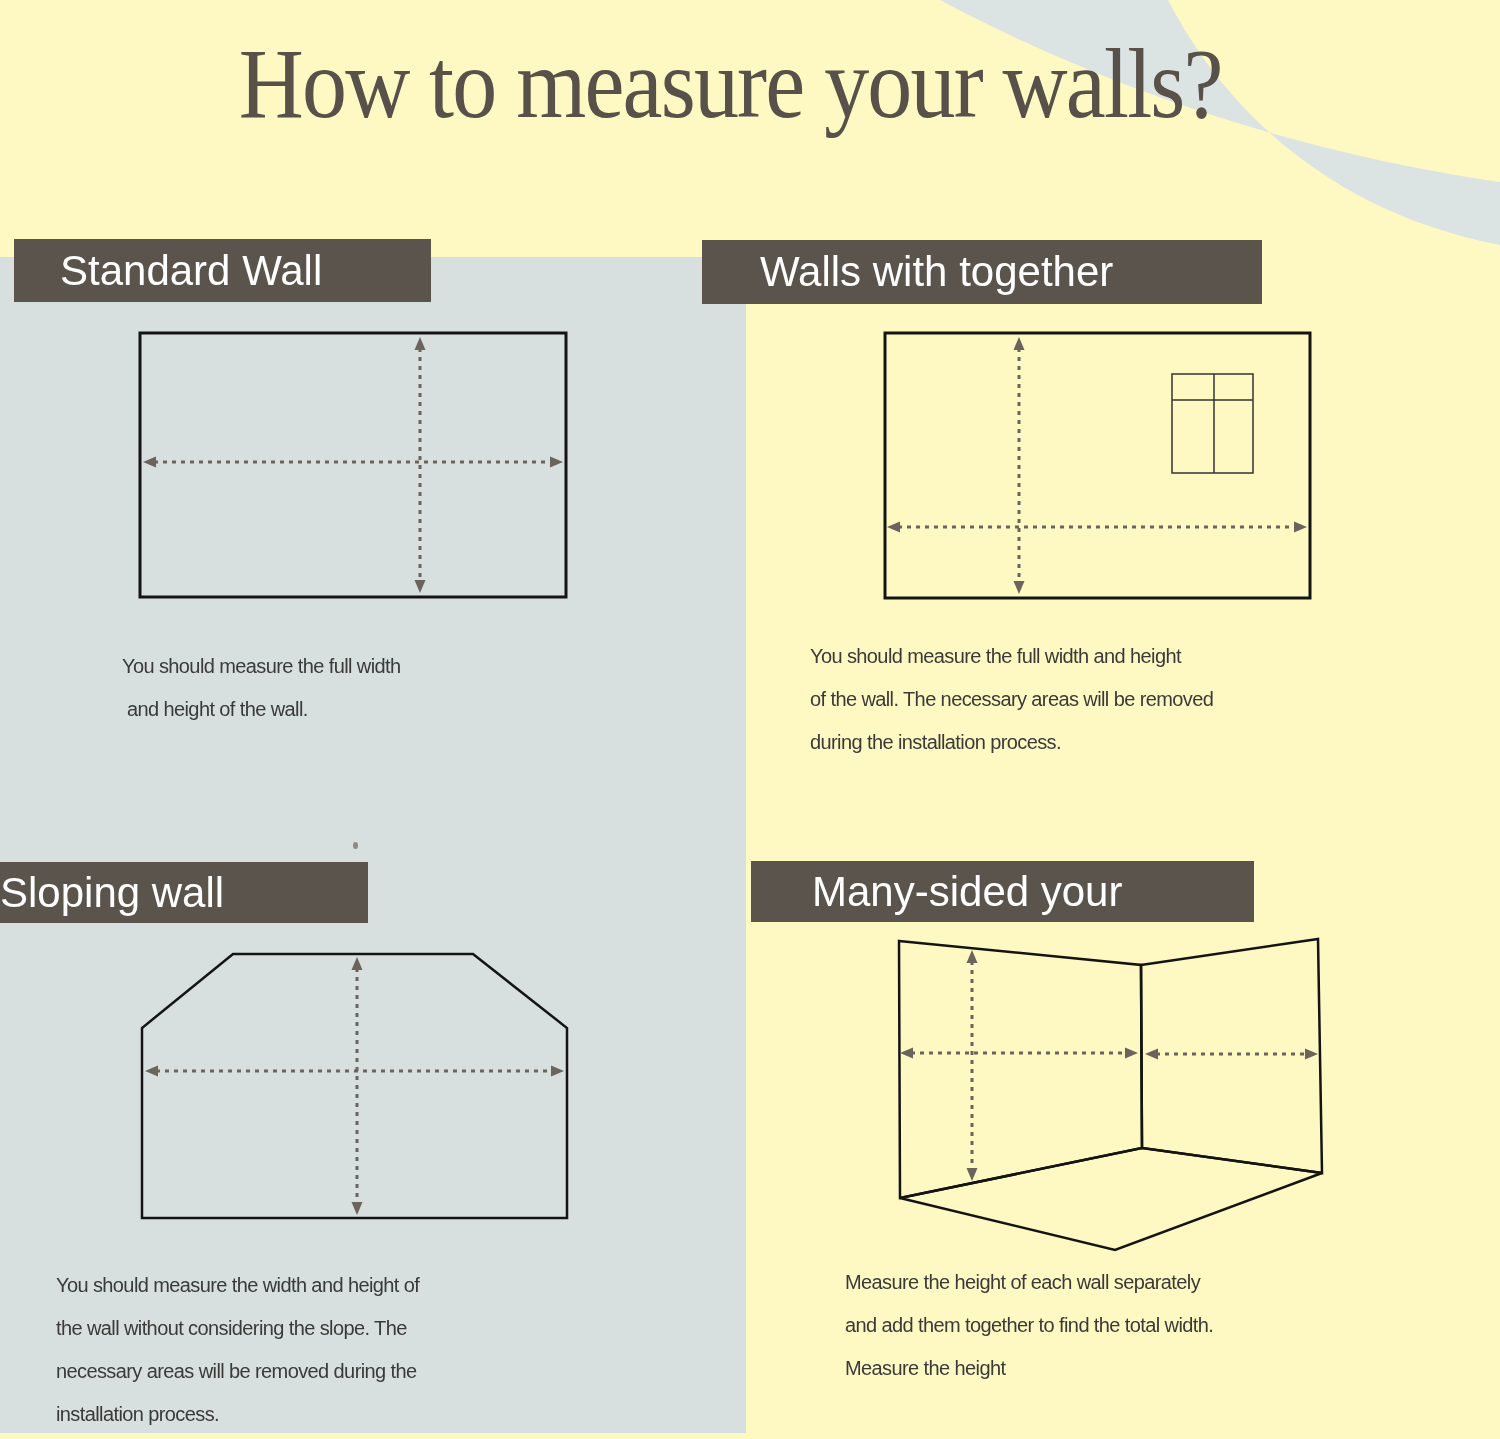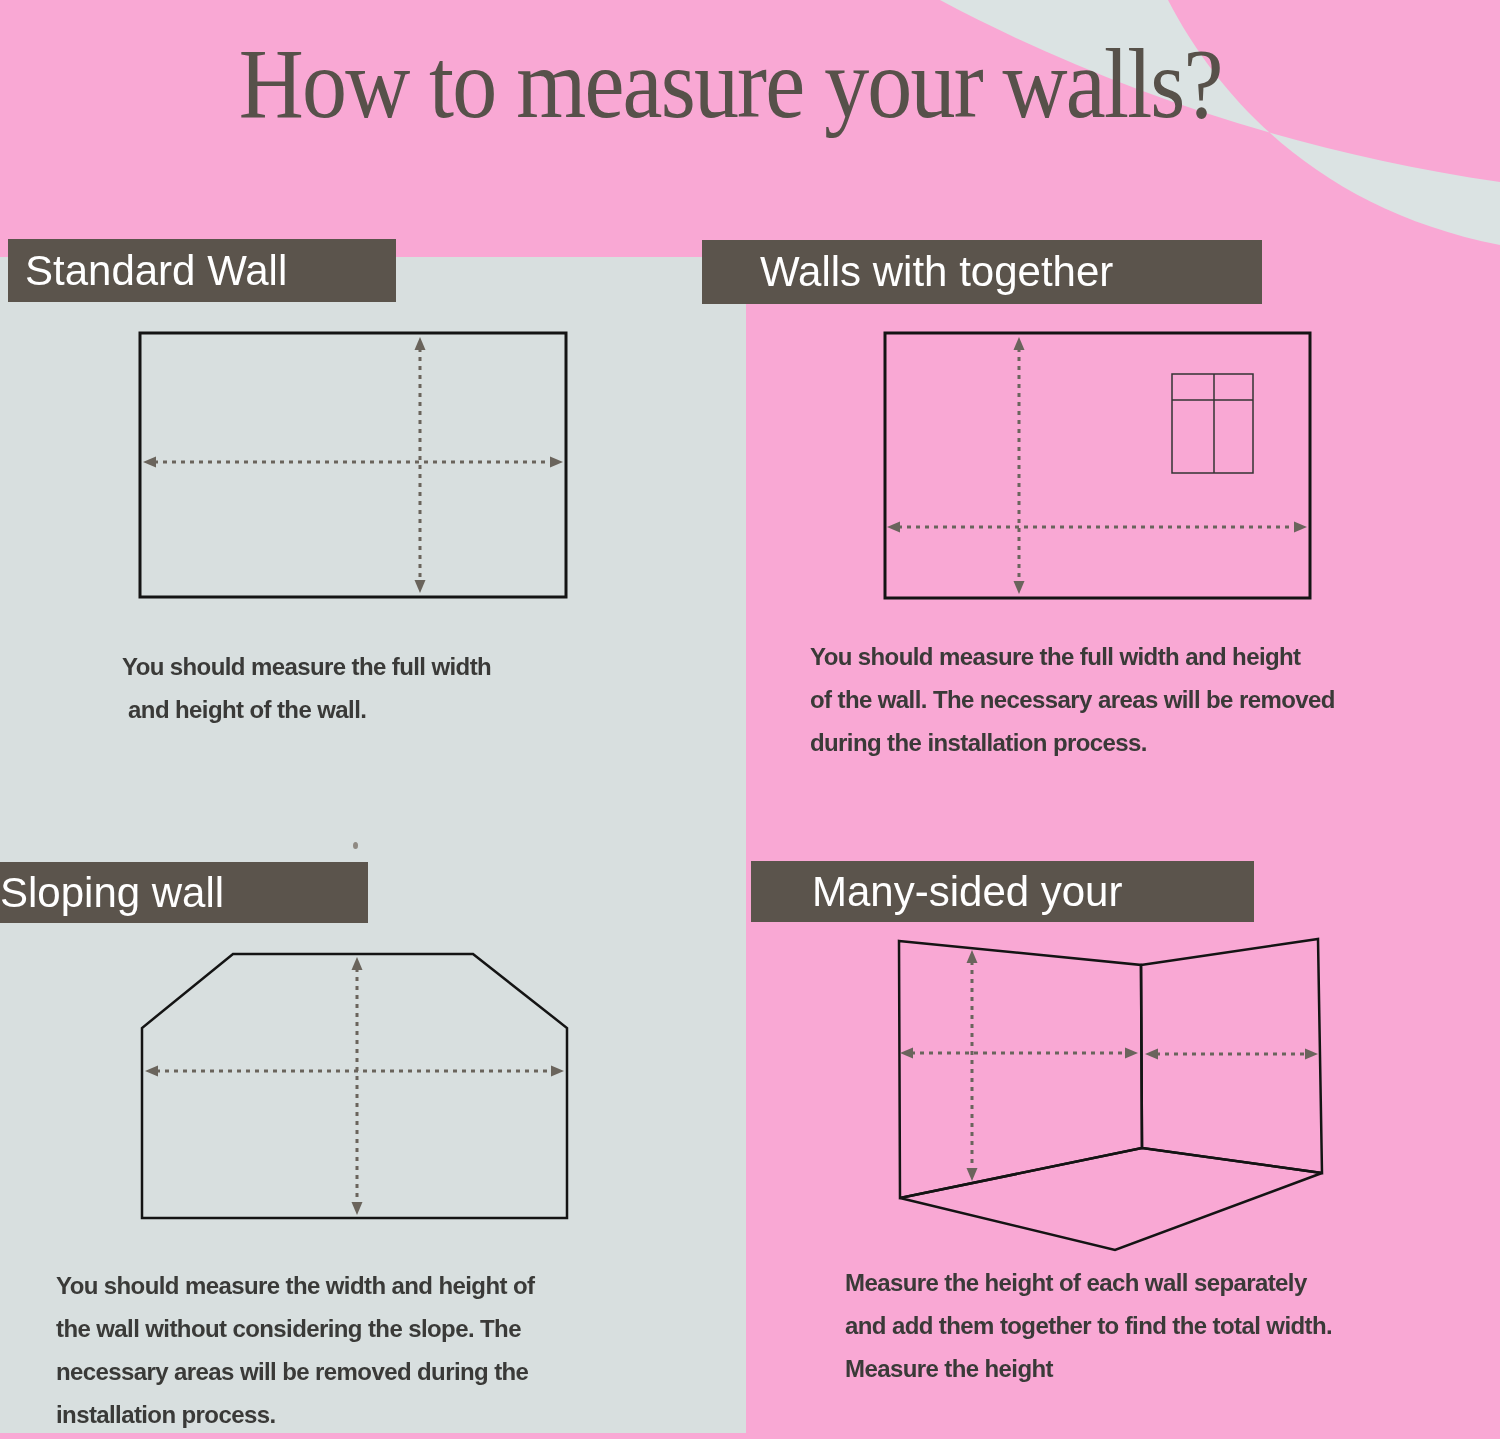--- a/index.html
+++ b/index.html
@@ -1,18 +1,18 @@
 <!DOCTYPE html>
 <html><head>
 <meta charset="utf-8">
 <style>
   html,body{margin:0;padding:0;background:#e9e9e9;}
   #stage{
     position:relative;width:1500px;height:1439px;margin:0 auto;
-    background:#f9a8d4;overflow:hidden;
+    background:#fef9c3;overflow:hidden;
     font-family:"Liberation Sans",sans-serif;
   }
   .panel{
     position:absolute;left:0;top:257px;width:746px;height:1176px;
     background:#d8dfdf;z-index:1;
   }
   .ribbon{position:absolute;left:0;top:0;width:1500px;height:300px;z-index:0;}
   .title-wrap{
     position:absolute;left:0;top:28px;width:1500px;text-align:center;z-index:4;
   }
@@ -25,21 +25,21 @@
     white-space:pre;
   }
   .sec-header{
     position:absolute;background:#5b544c;color:#ffffff;z-index:3;
     font-size:42px;line-height:1;display:flex;align-items:center;
     white-space:pre;
   }
   .sec-header span{display:inline-block;}
   .desc{
     position:absolute;z-index:2;color:#3a3a38;
-    font-size:24px;font-weight:700;line-height:43px;letter-spacing:-0.6px;
+    font-size:20px;font-weight:400;line-height:43px;letter-spacing:-0.6px;
     white-space:pre;
   }
   .diagram{position:absolute;z-index:2;}
   .speck{
     position:absolute;left:353px;top:842px;width:5px;height:7px;
     background:#8f8a83;border-radius:50%;z-index:2;
   }
 </style>
 </head>
 <body>
@@ -51,21 +51,21 @@
   </svg>
 
   <div class="panel"></div>
 
   <div class="title-wrap">
     <span class="title">How to measure your walls?</span>
   </div>
 
   <div class="speck"></div>
 
-  <div class="sec-header" style="left:8px;top:239px;width:371px;height:63px;padding-left:17px;">
+  <div class="sec-header" style="left:14px;top:239px;width:371px;height:63px;padding-left:46px;">
     <span>Standard Wall</span>
   </div>
 
   <svg class="diagram" style="left:128px;top:325px;" width="450" height="290" viewBox="0 0 450 290">
     <rect x="12" y="8" width="426" height="264" fill="none" stroke="#141414" stroke-width="3"></rect>
 
     <g stroke="#6a645c" fill="#6a645c">
       <line x1="292" y1="23" x2="292" y2="257" stroke-width="3" stroke-dasharray="4 5" fill="none"></line>
       <polygon points="292,12 286.5,25 297.5,25" stroke="none"></polygon>
       <polygon points="292,268 286.5,255 297.5,255" stroke="none"></polygon>

